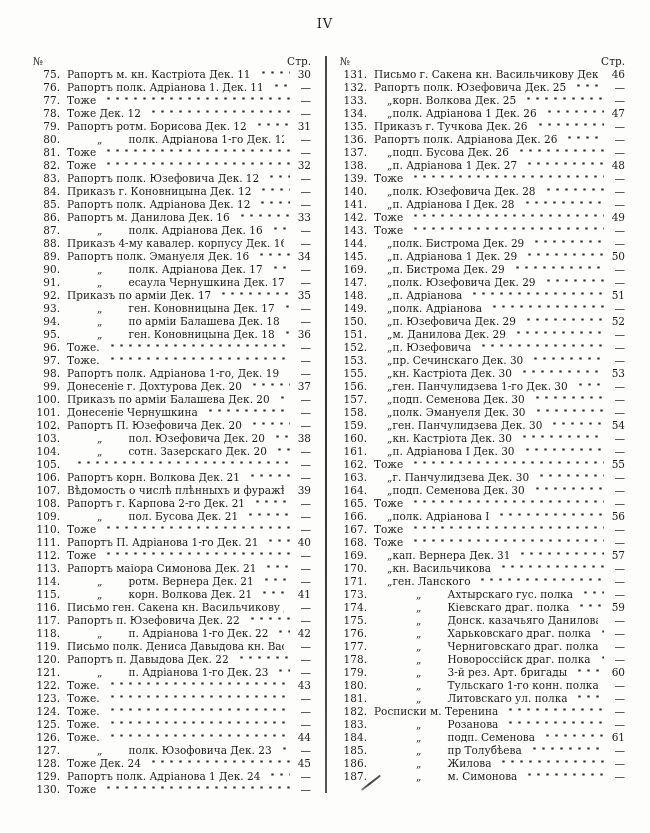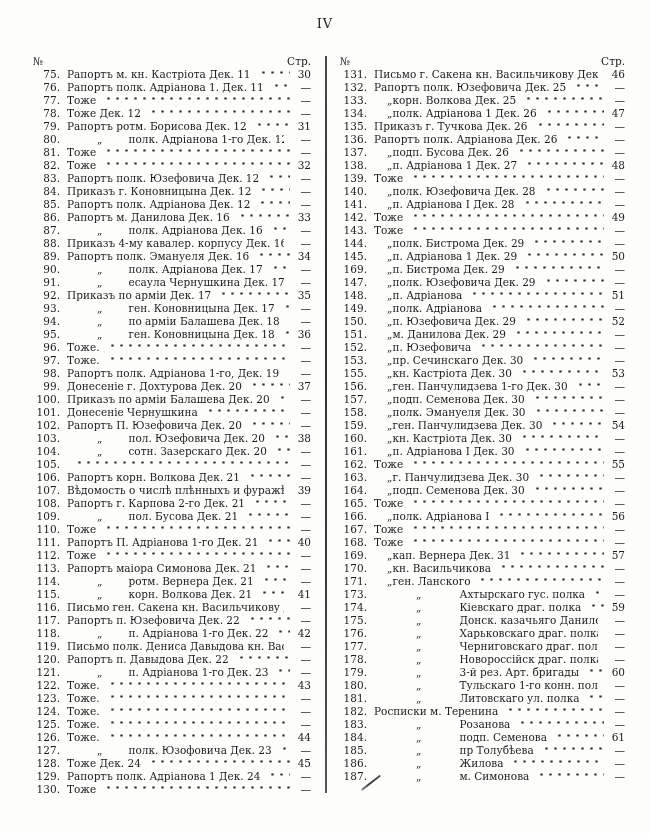--- a/index.html
+++ b/index.html
@@ -58,21 +58,21 @@
     flex:0 1 auto;
     min-width:0;
     overflow:hidden;
   }
   .ditto{flex:none;}
   .ind-m .ditto{margin-left:30px;}
   .ind-m .text{margin-left:26px;}
   .ind-s .ditto{margin-left:13px;}
   .ind-s .text{}
   .ind-l .ditto{margin-left:42px;}
-  .ind-l .text{margin-left:38px;}
+  .ind-l .text{margin-left:26px;}
   .leader{
     flex:1 1 0;
     min-width:0;
     align-self:flex-end;
     height:12px;
     margin:0 3px 0 6px;
     background-image:radial-gradient(circle,#2a2a2a 1px,rgba(0,0,0,0) 1.35px);
     background-size:9px 12px;
     background-repeat:repeat-x;
     background-position:left 2px bottom 2.5px;

